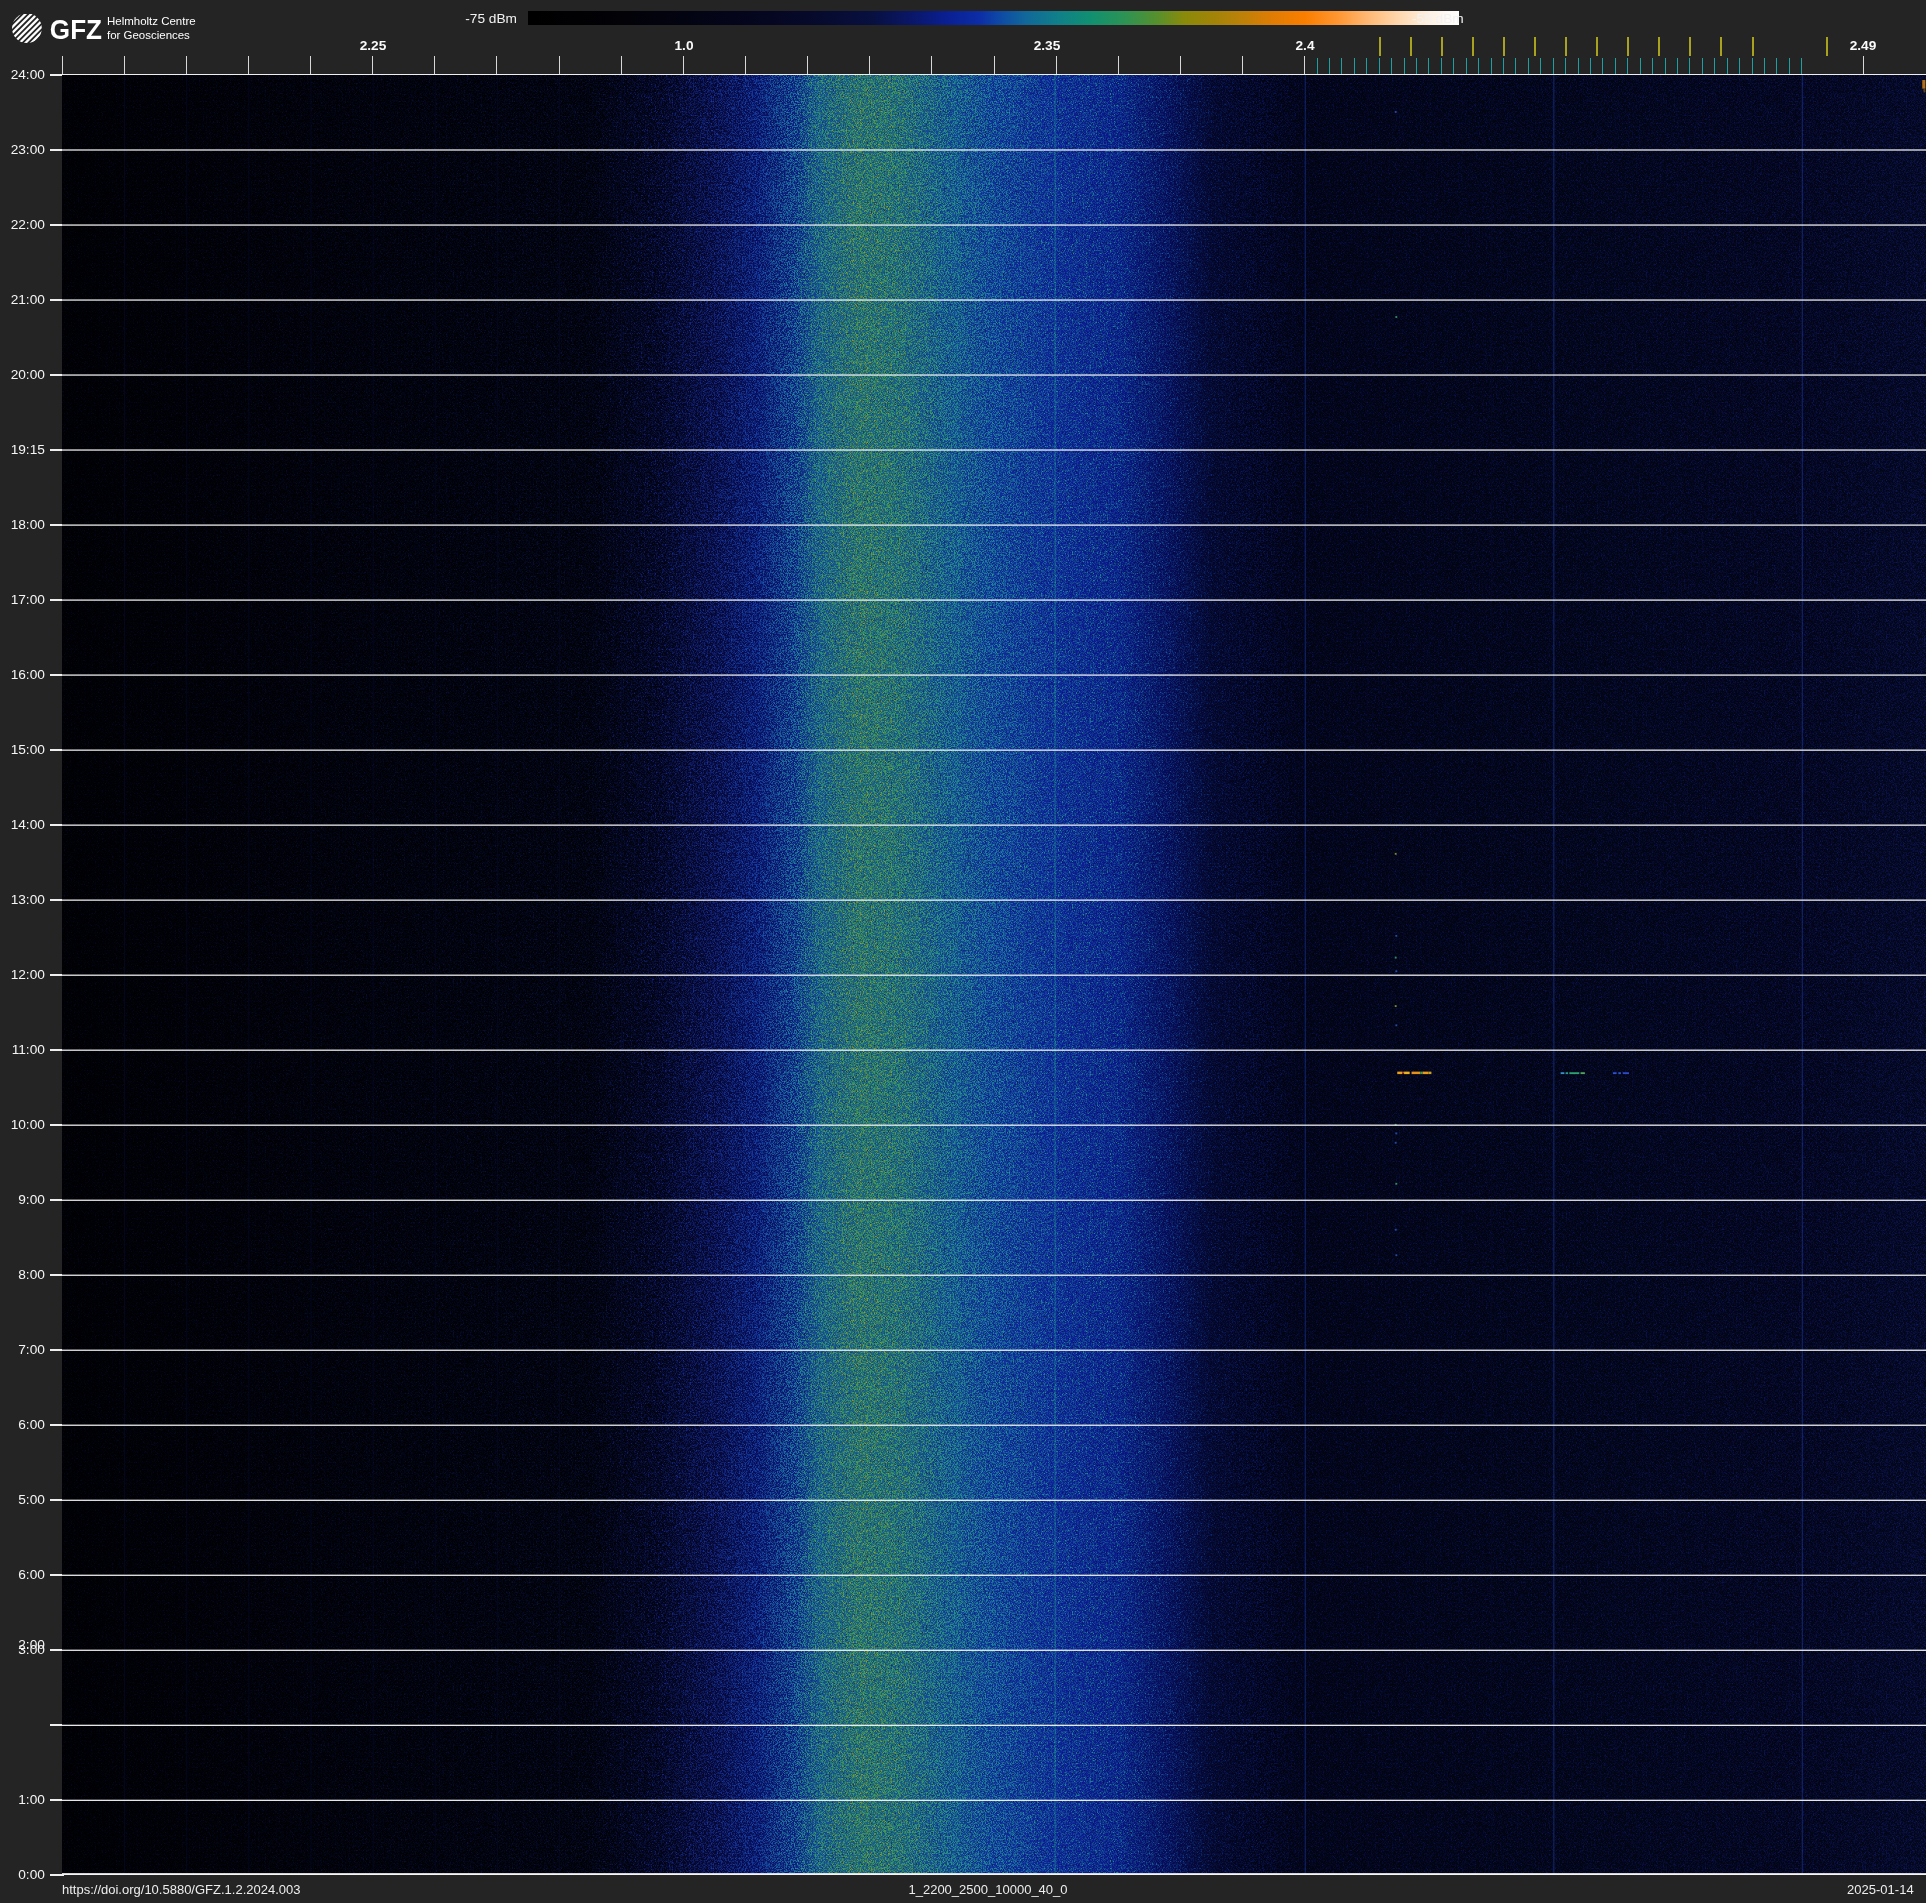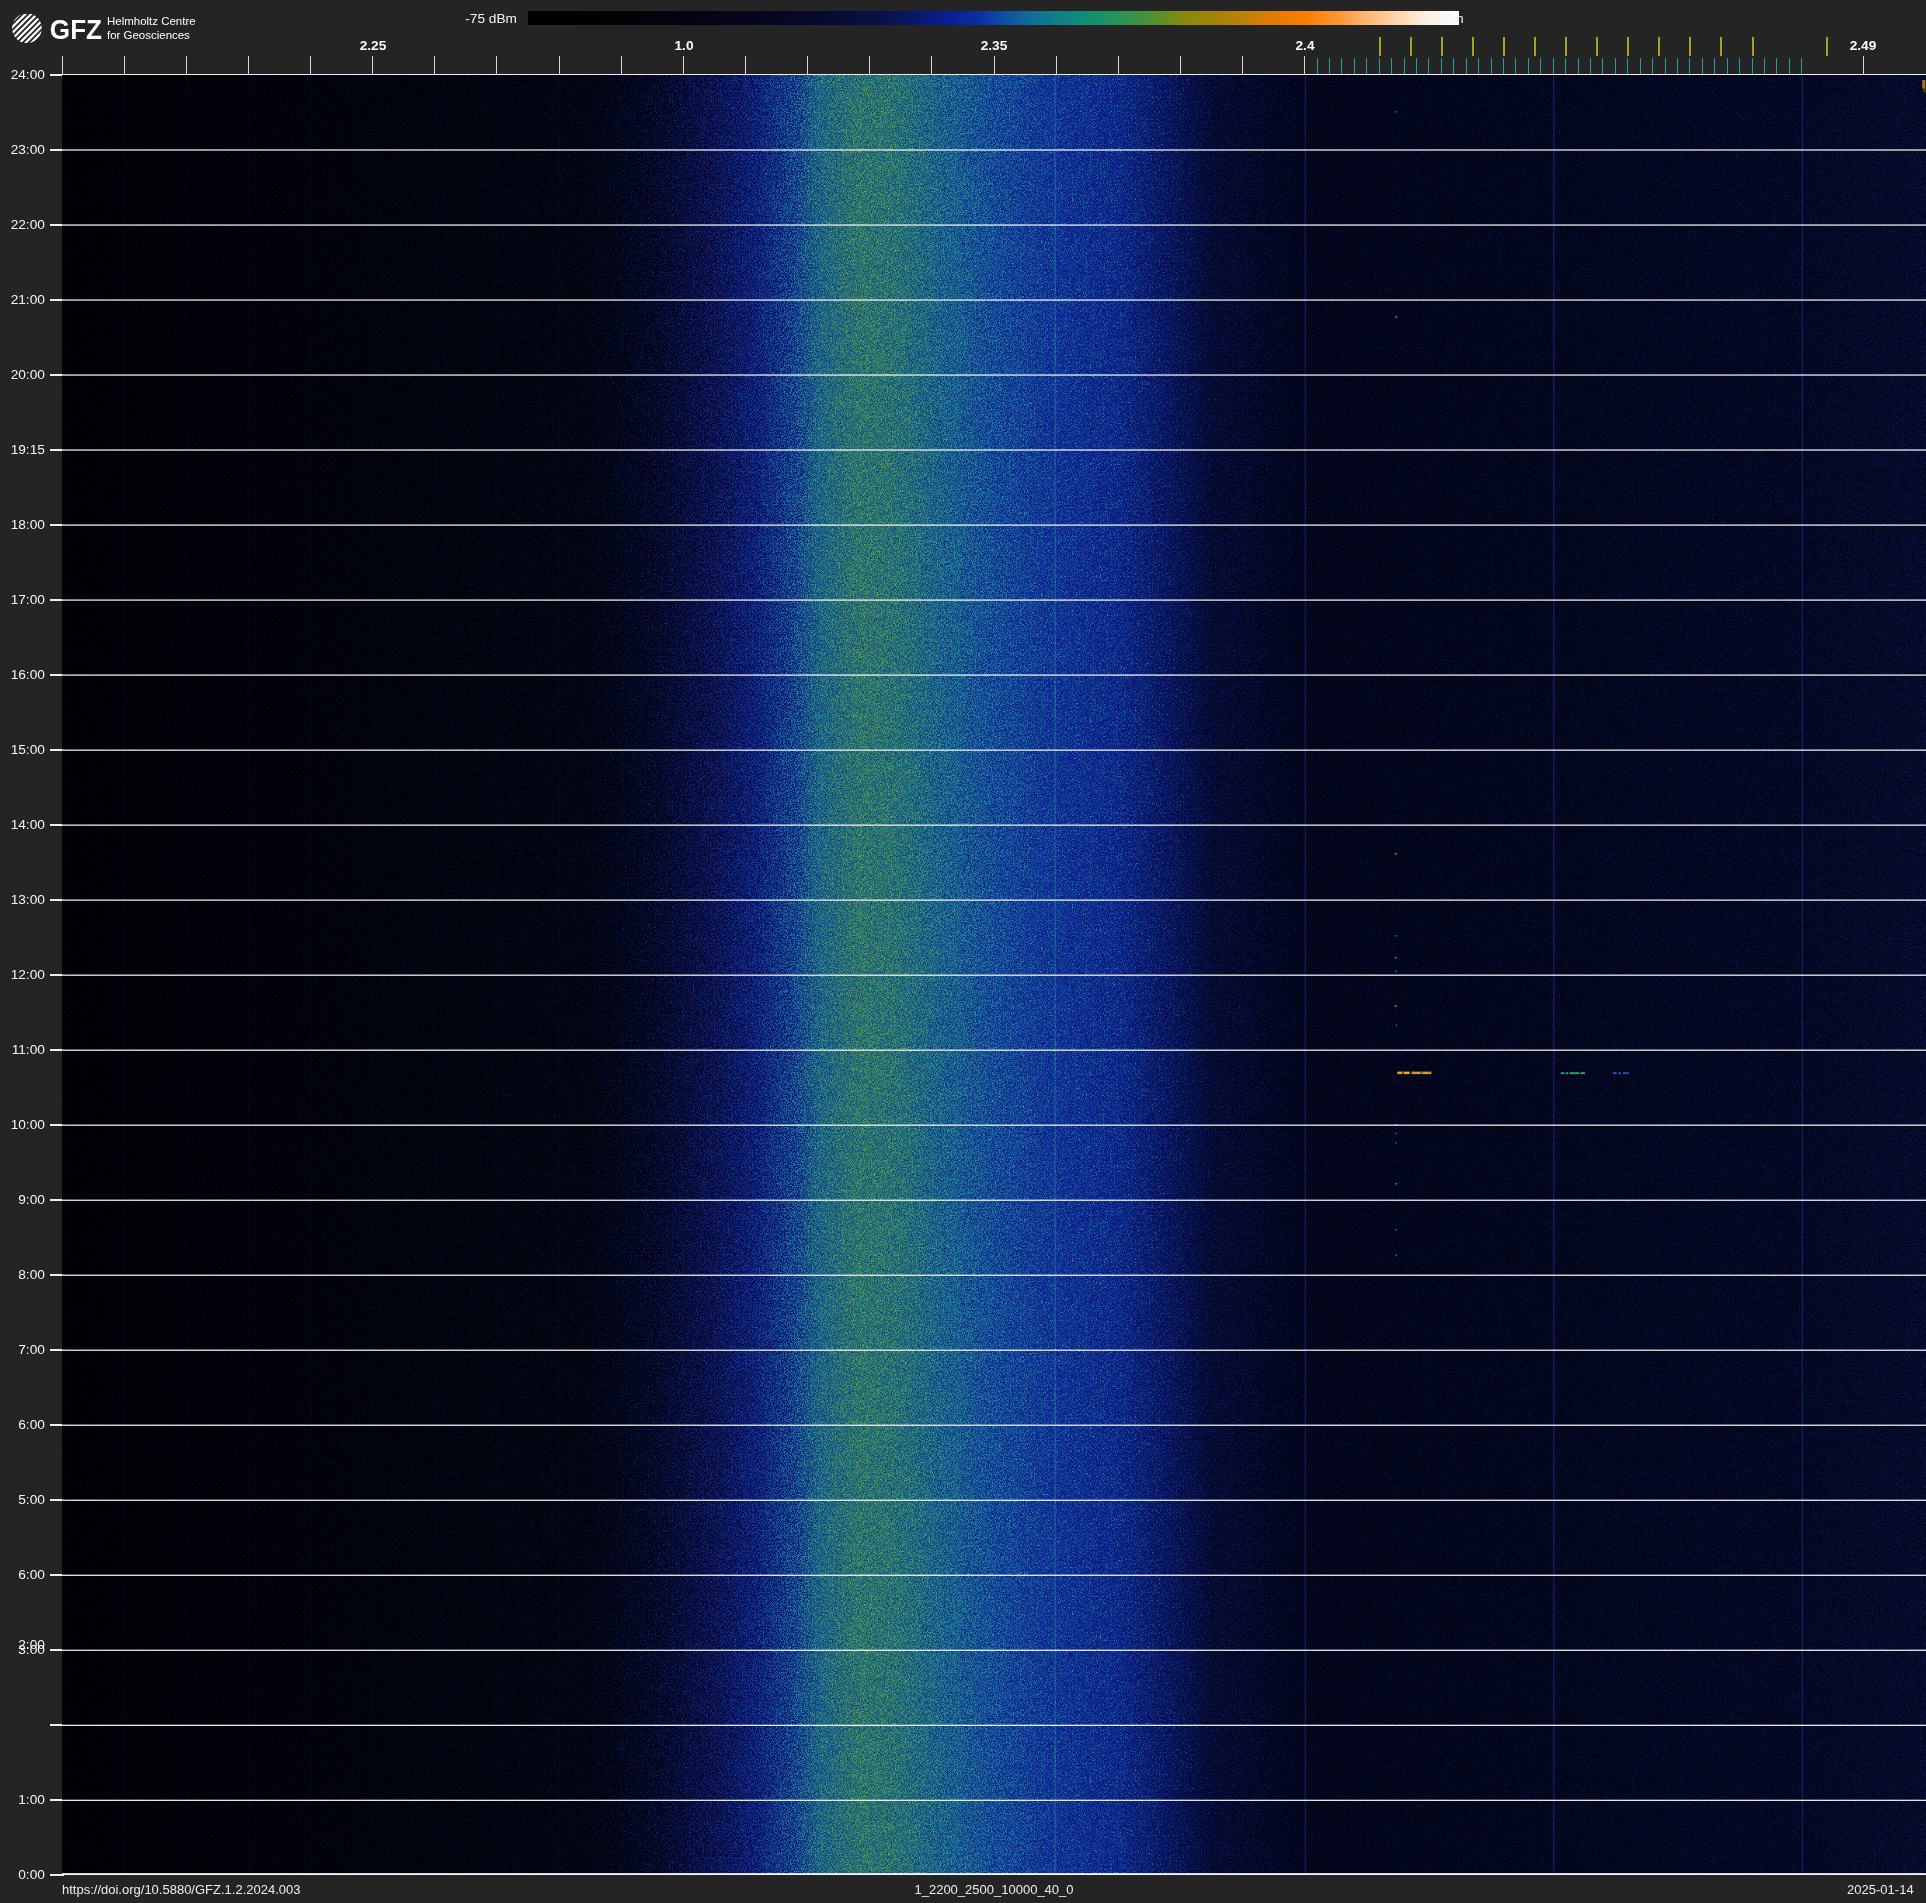--- a/index.html
+++ b/index.html
@@ -48,21 +48,21 @@
     #000000 0%, #020207 10%, #04051a 22%, #060929 30%, #081040 37%,
     #0a1870 42%, #0a1f92 45%, #0c2da6 48.5%, #0e47a6 50.5%, #11689a 53.5%,
     #108089 57%, #119070 60.5%, #2c9355 64%, #55902e 67.5%, #8a8a0a 70.5%,
     #a08408 73.5%, #c08008 77%, #e07c04 80%, #fa7e00 83.5%, #ff9632 87%,
     #ffb670 90%, #ffd7ae 93.5%, #fdf2e4 97%, #ffffff 100%);"></div>
 <div class="dbm" style="left:435px;top:10.6px;width:82px;text-align:right">-75 dBm</div>
 <div class="dbm" style="left:1412px;top:10.6px">-55 dBm</div>
 
 <div class="flab" style="left:348px;top:39px">2.25</div>
 <div class="flab" style="left:659px;top:39px">1.0</div>
-<div class="flab" style="left:969px;top:39px">2.35</div>
+<div class="flab" style="left:1022px;top:39px">2.35</div>
 <div class="flab" style="left:1280px;top:39px">2.4</div>
 <div class="flab" style="left:1838px;top:39px">2.49</div>
 
 <div id="ticks">
     <div class="wtick" style="left:62px"></div>
     <div class="wtick" style="left:124px"></div>
     <div class="wtick" style="left:186px"></div>
     <div class="wtick" style="left:248px"></div>
     <div class="wtick" style="left:310px"></div>
     <div class="wtick" style="left:372px"></div>
@@ -390,15 +390,15 @@
         <rect x="0" y="2655.1" width="3000" height="2"></rect>
         <rect x="0" y="2775.8" width="3000" height="2"></rect>
         <rect x="0" y="2894" width="3000" height="3"></rect>
       </g>
 </svg>
 </div>
 
 <div class="abs" style="left:50px;top:1874px;width:13.7px;height:1.9px;background:#f0f0f0"></div>
 
 <div class="foot" style="left:62px">https://doi.org/10.5880/GFZ.1.2.2024.003</div>
-<div class="foot" style="left:62px;width:1864px;text-align:center">1_2200_2500_10000_40_0</div>
+<div class="foot" style="left:56px;width:1864px;text-align:center">1_2200_2500_10000_40_0</div>
 <div class="foot" style="right:12.4px">2025-01-14</div>
 
 
 </body></html>

